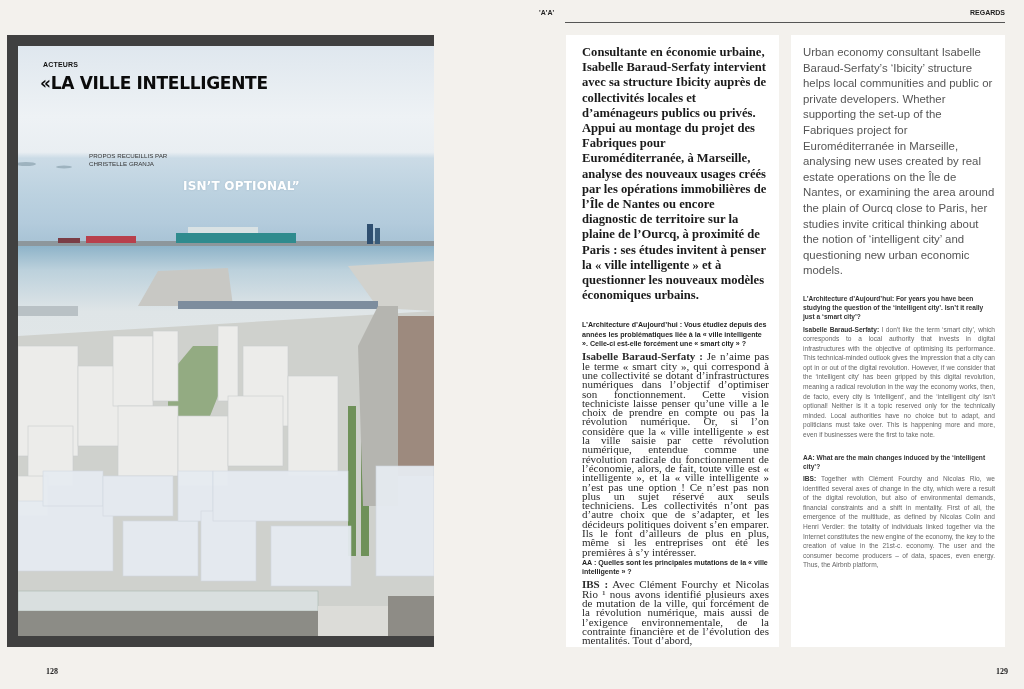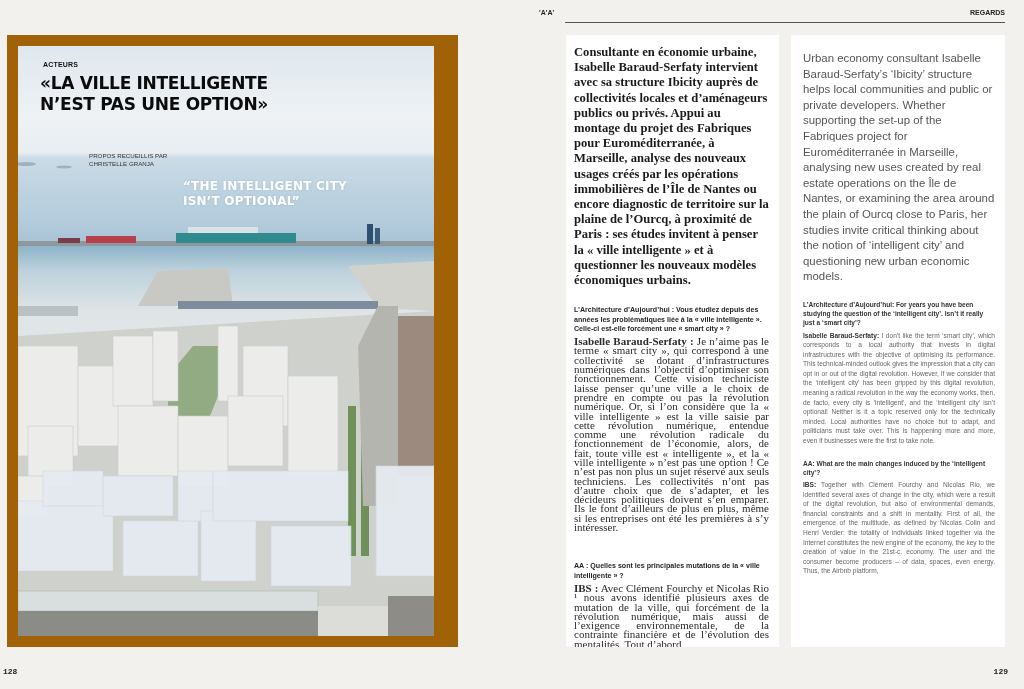--- a/index.html
+++ b/index.html
@@ -5,22 +5,21 @@
   html, body { margin:0; padding:0; }
   body {
     width:1024px; height:689px; position:relative; overflow:hidden;
     background:#f3f1ed;
     font-family:"Liberation Sans", sans-serif;
     color:#222;
   }
   
   .photo-card {
     position:absolute; left:7px; top:35px; width:427px; height:612px;
-    background:#a16207;
-    padding-left:24px;
+    background:#404040;
   }
   .photo {
     position:absolute; left:11px; top:11px; width:416px; height:590px;
     overflow:hidden;
     background:linear-gradient(180deg,#dfe7ee 0%,#eef2f5 12%,#e9eef2 18%,#cbdbe6 19%,#bcd2e0 25%,#b3cbdc 30%,#a9c4d6 33%,#8fb4c9 34%,#bcd1dc 38%,#dfe5e7 45%,#eceeef 100%);
   }
   .photo svg { position:absolute; left:0; top:0; }
   .kicker {
     position:absolute; left:25px; top:15px;
     font-size:7px; font-weight:700; letter-spacing:0.2px; color:#111;
@@ -37,54 +36,55 @@
   }
   .en-title {
     position:absolute; left:165px; top:133px; width:230px;
     font-family:"DejaVu Sans", sans-serif;
     font-size:12px; line-height:15px; font-weight:700; color:#fff;
     text-transform:uppercase; letter-spacing:0.2px;
     text-shadow:0 0 2px rgba(120,150,170,0.4);
   }
   .pagenum {
     position:absolute; top:667px; font-size:8px; font-weight:700; color:#222;
-    font-family:Liberation Mono, monospace;
+    font-family:Liberation Serif, serif;
+    margin-left:43px;
   }
   
   .mag-logo {
     position:absolute; left:539px; top:9px; font-size:7px; font-weight:700; color:#222;
   }
   .section-rule {
     position:absolute; left:565px; top:22px; width:440px; height:1px; background:#555;
   }
   .section-name {
     position:absolute; right:19px; top:9px; font-size:7px; font-weight:700; color:#222;
   }
   .col-card {
     position:absolute; top:35px; height:612px; background:#fff; overflow:hidden;
     box-sizing:border-box;
   }
-  .col-fr { left:566px; width:213px; padding:10px 10px 0 8px; }
-  .col-en { left:791px; width:214px; padding:16px 10px 0 12px; }
+  .col-fr { left:566px; width:213px; padding:10px 10px 0 16px; }
+  .col-en { left:791px; width:214px; padding:10px 10px 0 12px; }
 
   .fr-lead {
     font-family:"Liberation Serif", serif; font-weight:700;
     font-size:12.6px; line-height:15.2px; color:#1a1a1a; margin:0;
   }
   .fr-q {
     font-family:Liberation Sans, sans-serif; font-weight:700;
     font-size:7.1px; line-height:9.3px; color:#1f1f1f; margin:18px 0 3px 0;
   }
   .fr-p {
     font-family:"Liberation Serif", serif;
     font-size:11px; line-height:9.3px; color:#2a2a2a; margin:0;
     text-align:justify;
   }
   .fr-p b { font-weight:700; }
-  .fr-q2 { margin-top:30px; }
+  .fr-q2 { margin-top:2px; }
   .footnote {
     font-family:"Liberation Sans", sans-serif;
     font-size:4.6px; line-height:6.1px; color:#444; margin:12px 0 0 30px; width:140px;
   }
   .en-lead {
     font-family:"Liberation Sans", sans-serif;
     font-size:11.4px; line-height:15.6px; color:#555; margin:0;
   }
   .en-q {
     font-family:"Liberation Sans", sans-serif; font-weight:700;
@@ -159,28 +159,26 @@
 
       <rect x="0" y="545" width="300" height="20" fill="#d9dfdf" stroke="#a9b7b0" stroke-width="0.6"></rect>
       <rect x="0" y="565" width="300" height="25" fill="#8c8c86"></rect>
       <rect x="300" y="560" width="70" height="30" fill="#dcdcd8"></rect>
       <rect x="370" y="550" width="46" height="40" fill="#8e8c86"></rect>
     </svg>
 
     <div class="kicker">ACTEURS</div>
     <div class="headline">
       <div>«LA VILLE INTELLIGENTE</div>
-      <div>N’EST PAS UNE OPTION»</div>
     </div>
     <div class="byline">
       <div>PROPOS RECUEILLIS PAR</div>
       <div>CHRISTELLE GRANJA</div>
     </div>
     <div class="en-title">
-      <div>“THE INTELLIGENT CITY</div>
       <div>ISN’T OPTIONAL”</div>
     </div>
   </div>
 </div>
 <div class="pagenum" style="left:3px;">128</div>
 
 <div class="mag-logo">'A'A'</div>
 <div class="section-rule"></div>
 <div class="section-name">REGARDS</div>
 

